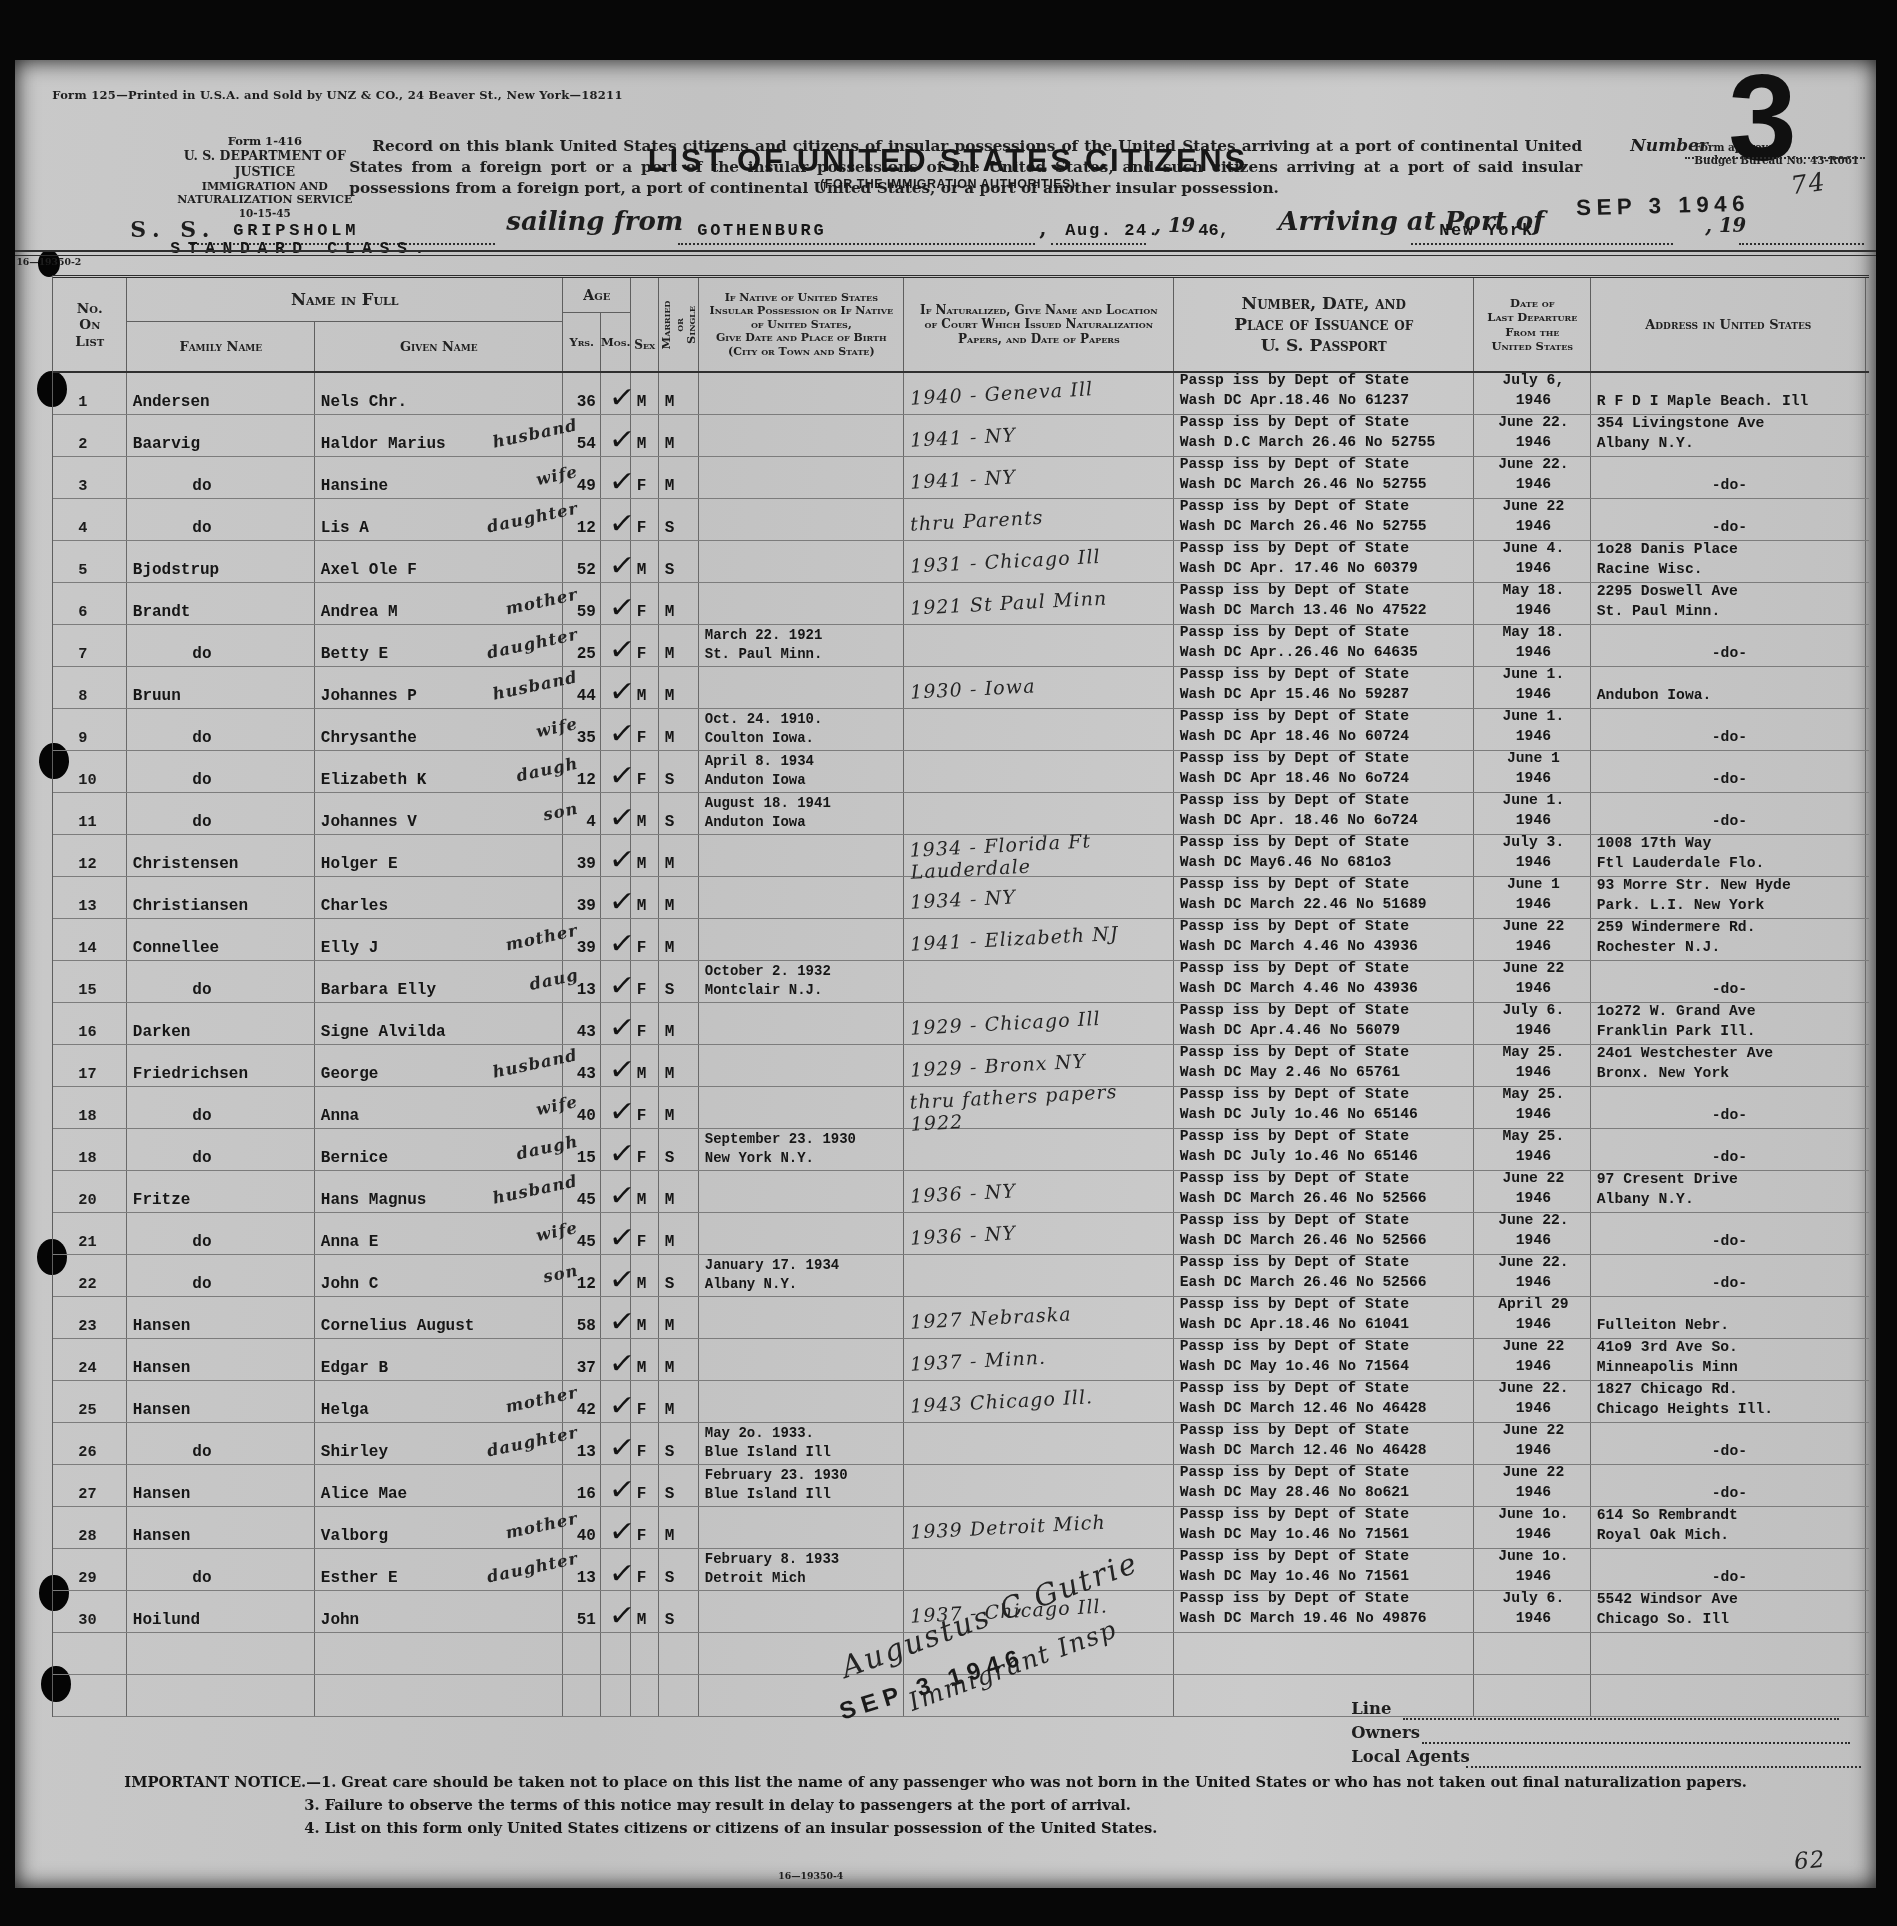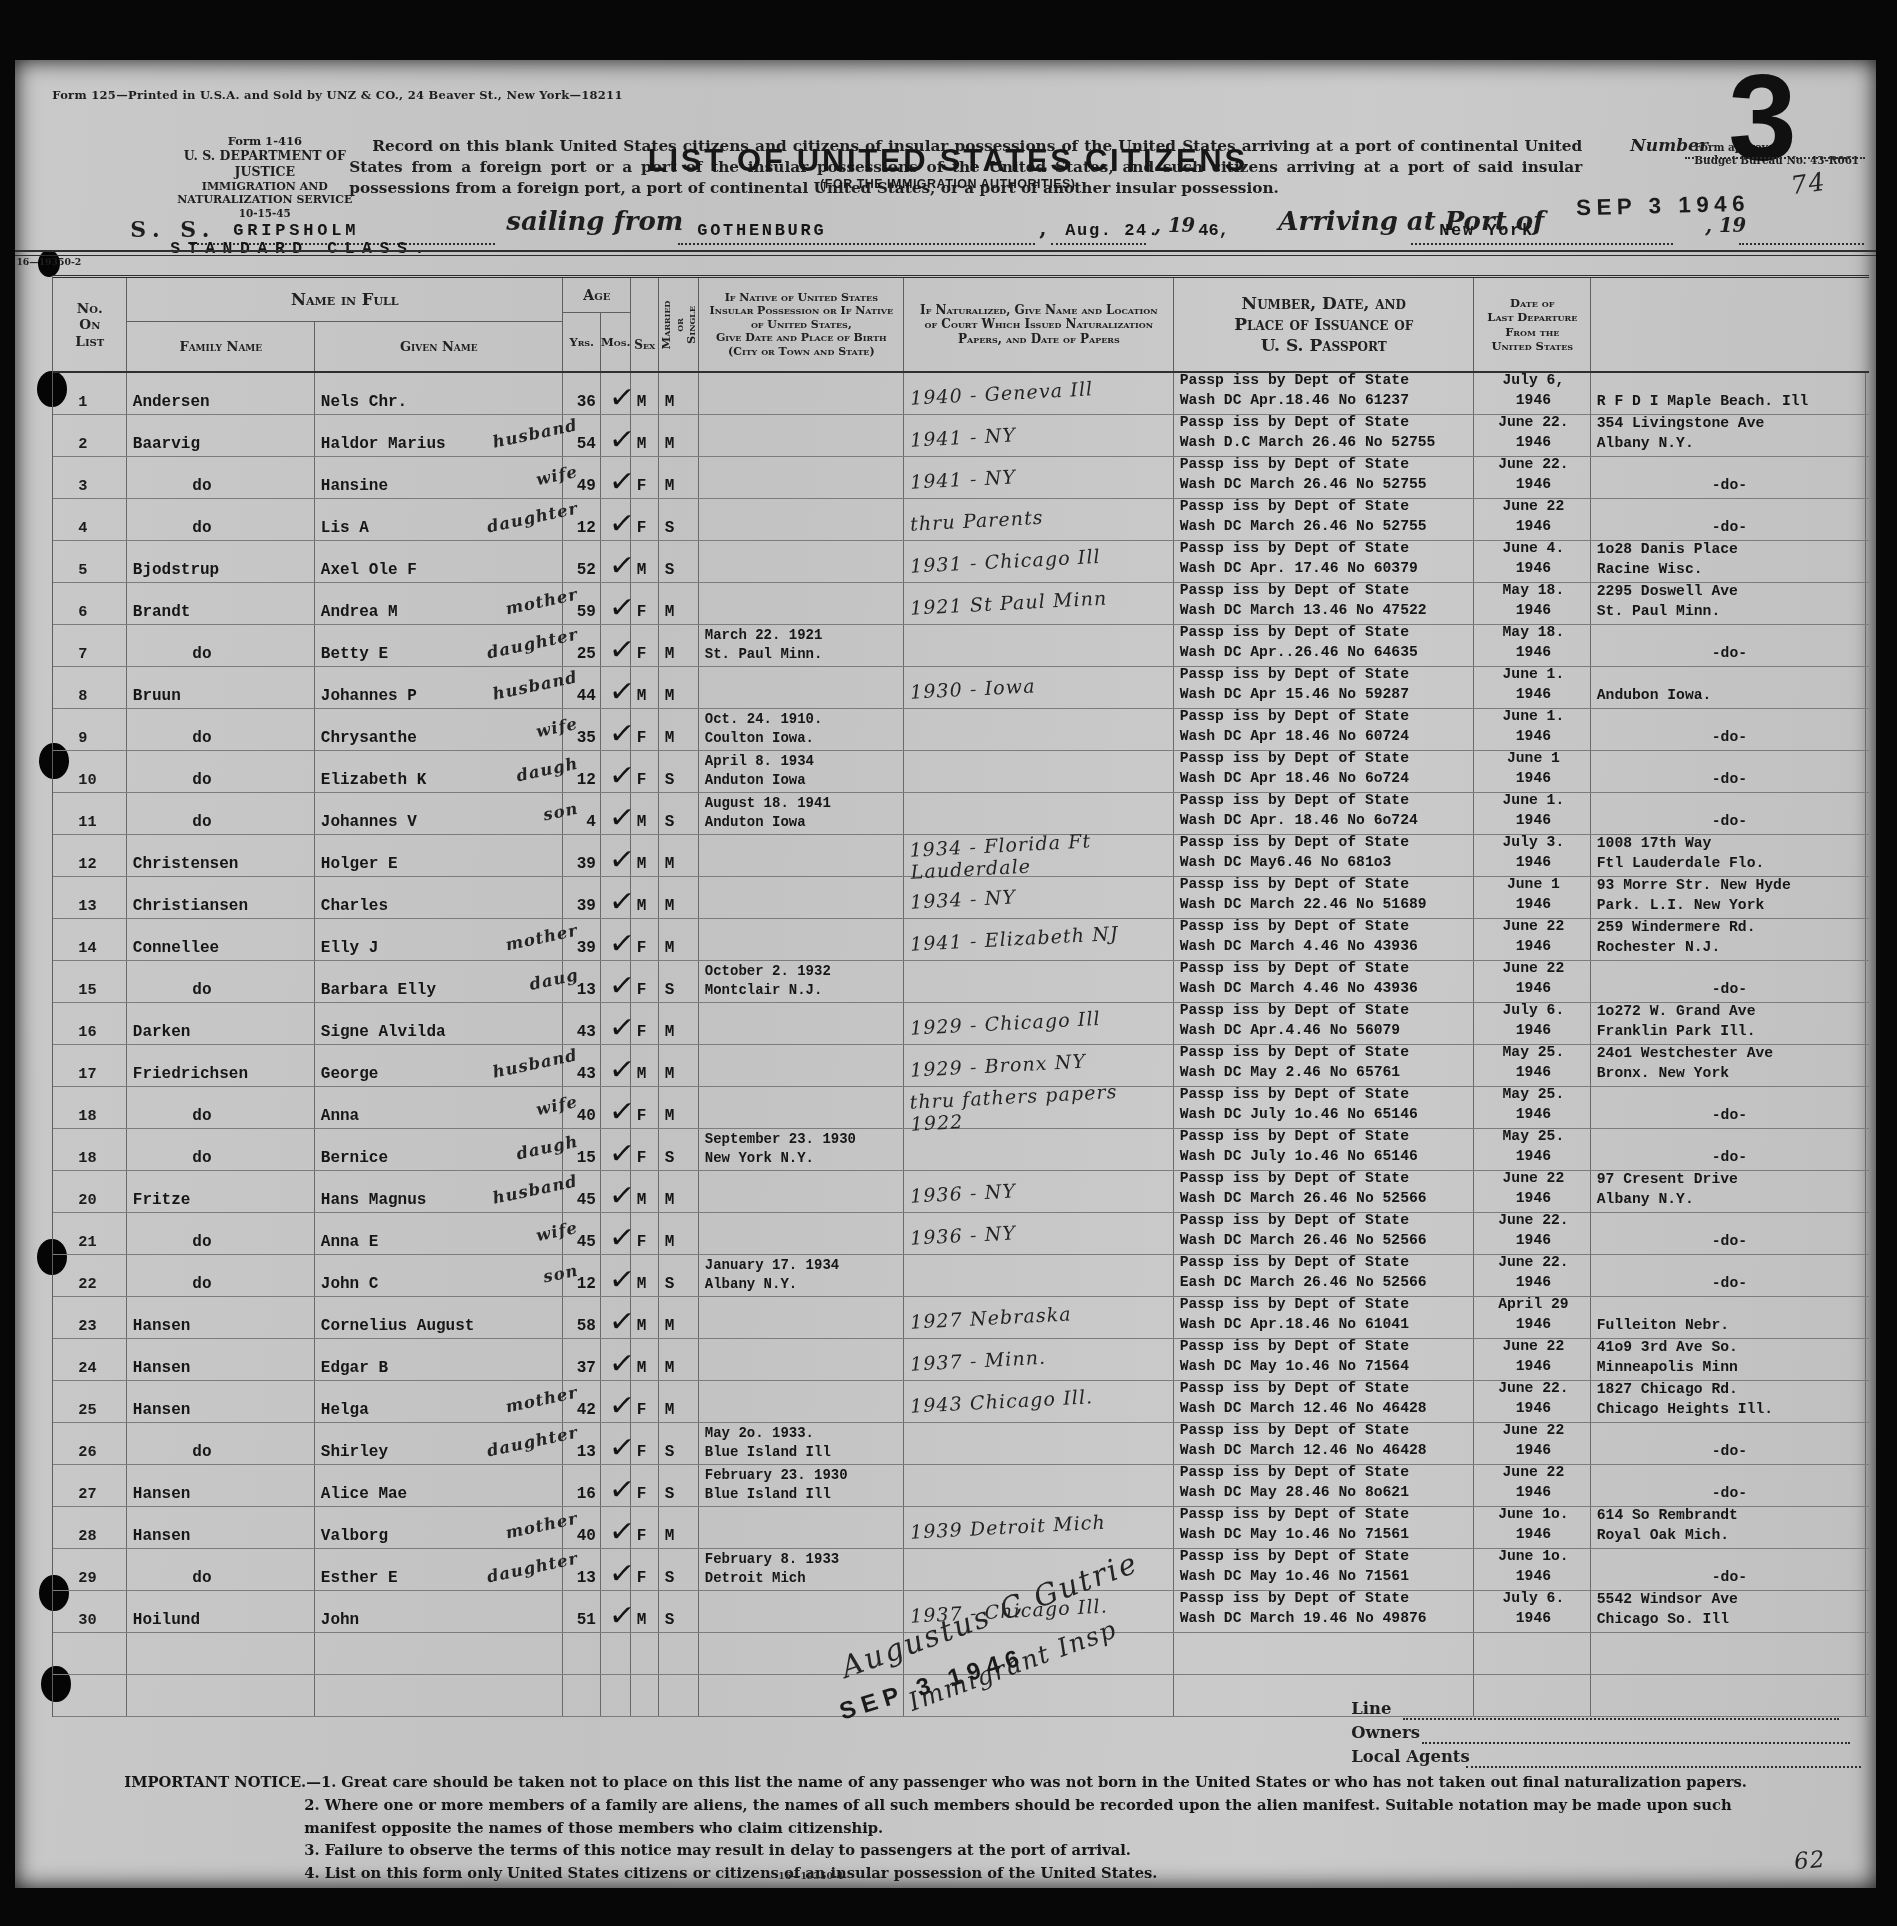--- a/index.html
+++ b/index.html
@@ -173,20 +173,21 @@
       <div class="hcell w8" style="font-size:12px;">If Naturalized, Give Name and Location
 of Court Which Issued Naturalization
 Papers, and Date of Papers</div>
       <div class="hcell w9" style="font-size:17px;">Number, Date, and
 Place of Issuance of
 U. S. Passport</div>
       <div class="hcell w10" style="font-size:11.5px;">Date of
 Last Departure
 From the
 United States</div>
+      <div class="hcell w11" style="font-size:13px;">Address in United States</div>
     </div>
     <div id="tbody">
         <div class="trow">
           <div class="cell w0 c-no">
             <div>1</div>
           </div>
           <div class="cell w1 tw c-fam">
             <div>Andersen</div>
           </div>
           <div class="cell w2 tw c-giv">
@@ -1373,20 +1374,19 @@
 
   <div class="abs pr fline" style="left:1336px;top:1639px;">Line</div>
   <div class="dot" style="left:1388px;top:1658px;width:436px;"></div>
   <div class="abs pr fline" style="left:1336px;top:1663px;">Owners</div>
   <div class="dot" style="left:1407px;top:1682px;width:428px;"></div>
   <div class="abs pr fline" style="left:1336px;top:1687px;">Local Agents</div>
   <div class="dot" style="left:1451px;top:1706px;width:395px;"></div>
 
   <div class="abs notice pr">
     <p><span class="nh">IMPORTANT NOTICE.—</span><span>1. Great care should be taken not to place on this list the name of any passenger who was not born in the United States or who has not taken out final naturalization papers.</span></p>
-    <p class="ind">2. Where one or more members of a family are aliens, the names of all such members should be recorded upon the alien manifest. Suitable notation may be made upon such manifest opposite the names of those members who claim citizenship.</p>
     <p class="ind">3. Failure to observe the terms of this notice may result in delay to passengers at the port of arrival.</p>
     <p class="ind">4. List on this form only United States citizens or citizens of an insular possession of the United States.</p>
   </div>
   <div class="abs pr form-code">16—19350-4</div>
   <div class="abs hw corner-mark">62</div>
 </div>
 
 
 </body></html>

